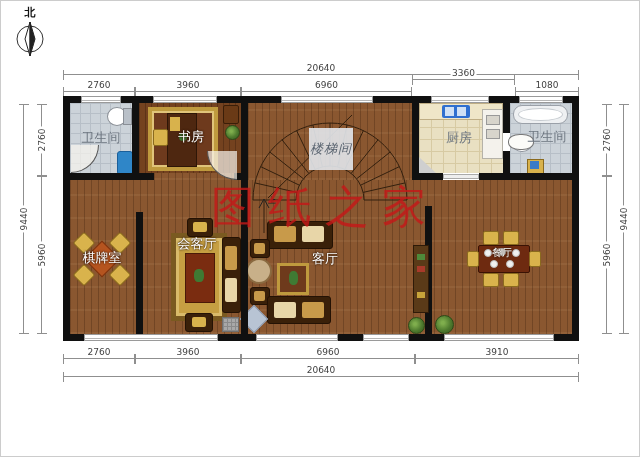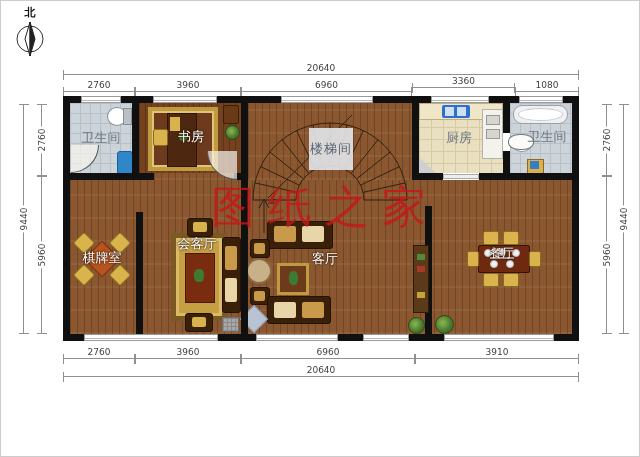--- a/index.html
+++ b/index.html
@@ -19,22 +19,22 @@
   .dimh::before{left:0;}.dimh::after{right:0;}
   .dimv{position:absolute;width:0;border-left:1px solid #8f8f8f;}
   .dimv::before,.dimv::after{content:"";position:absolute;left:-5px;width:10px;height:1px;background:#8f8f8f;}
   .dimv::before{top:0;}.dimv::after{bottom:0;}
   .dlabel{position:absolute;font-size:9px;color:#3f3f3f;background:#fff;padding:0 2px;line-height:10px;white-space:nowrap;}
   .dimh .dlabel{left:50%;top:-12px;transform:translateX(-50%);}
   .dimv .dlabel{top:50%;left:0;transform:translate(-50%,-50%) rotate(-90deg);}
   
   .rlabel{position:absolute;font-size:13px;color:#ffffff;text-shadow:0 0 2px rgba(40,20,5,.9),0 0 2px rgba(40,20,5,.9);white-space:nowrap;transform:translate(-50%,-50%);z-index:30;}
   .rlabel.dark{color:#6d7680;text-shadow:none;}
-  .rlabel.chip{color:#5a6470;text-shadow:none;background:rgba(226,231,236,.9);padding:12px 1px;letter-spacing:1px;}
-  .rlabel.tiny{font-size:12px;text-decoration:underline;}
+  .rlabel.chip{color:#5a6470;text-shadow:none;background:rgba(226,231,236,.9);padding:12px 1px;letter-spacing:1px;font-style:italic;}
+  .rlabel.tiny{font-size:10px;}
   
   .rot45{transform:rotate(45deg);}
   .sofa{background:#3a2009;border:1px solid #241204;border-radius:3px;}
   .cushion{position:absolute;border-radius:2px;}
   .chair{background:#d9b34c;border:1px solid #8a6a1e;border-radius:2px;}
   .plant{border-radius:50%;background:radial-gradient(circle at 40% 40%,#7fae4d 10%,#4e7a2e 55%,#35561d 100%);border:1px solid #2c4a18;}
   .watermark{position:absolute;left:210px;top:184px;font-size:44px;line-height:44px;font-weight:normal;color:rgba(197,25,25,.82);letter-spacing:13px;z-index:40;white-space:nowrap;}
   .doorarc{position:absolute;background:rgba(248,245,238,.7);border:1px solid #555;box-sizing:border-box;z-index:12;}
   svg line{stroke:#33200e;stroke-width:1;}
 </style>
@@ -222,21 +222,21 @@
     </div>
   <div class="dimh" style="left:62px;top:90px;width:72px;">
       <span class="dlabel">2760</span>
     </div>
   <div class="dimh" style="left:134px;top:90px;width:106px;">
       <span class="dlabel">3960</span>
     </div>
   <div class="dimh" style="left:240px;top:90px;width:171px;">
       <span class="dlabel">6960</span>
     </div>
-  <div class="dimh" style="left:411px;top:86px;width:103px;">
+  <div class="dimh" style="left:411px;top:78px;width:103px;">
       <span class="dlabel">3360</span>
     </div>
   <div class="dimh" style="left:514px;top:90px;width:64px;">
       <span class="dlabel">1080</span>
     </div>
 
   <div class="dimh" style="left:62px;top:357px;width:72px;">
       <span class="dlabel">2760</span>
     </div>
   <div class="dimh" style="left:134px;top:357px;width:106px;">

